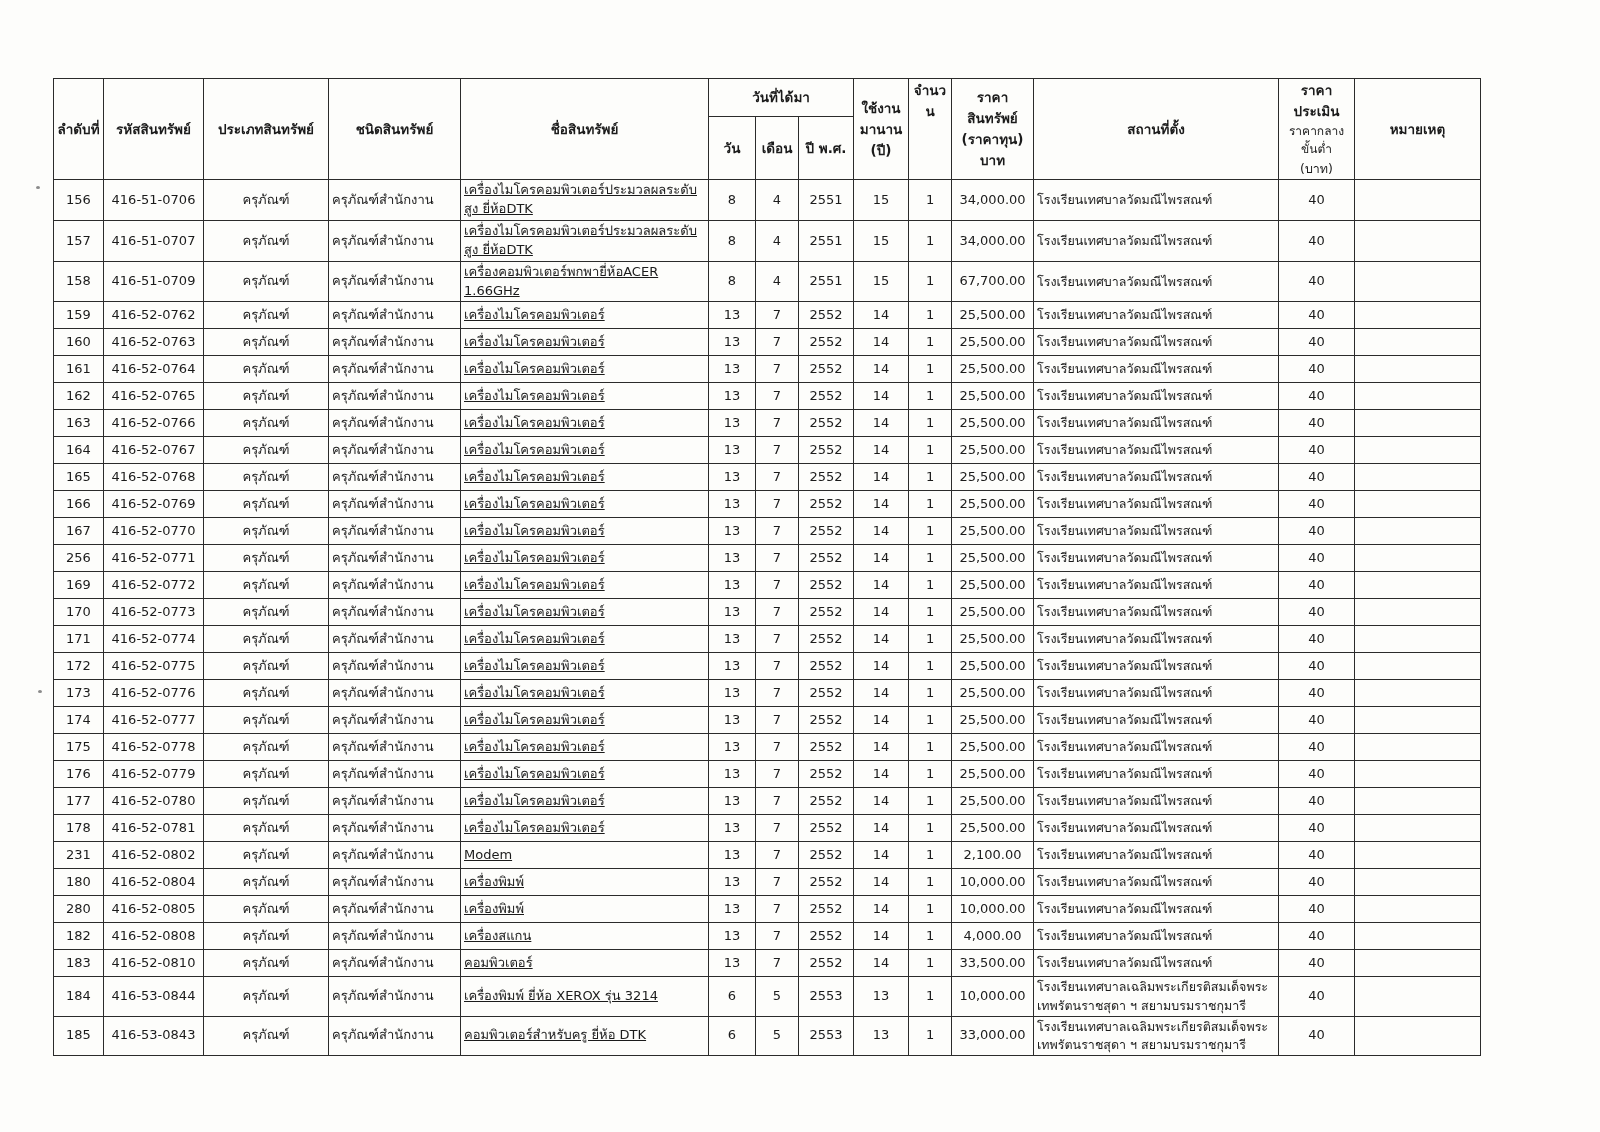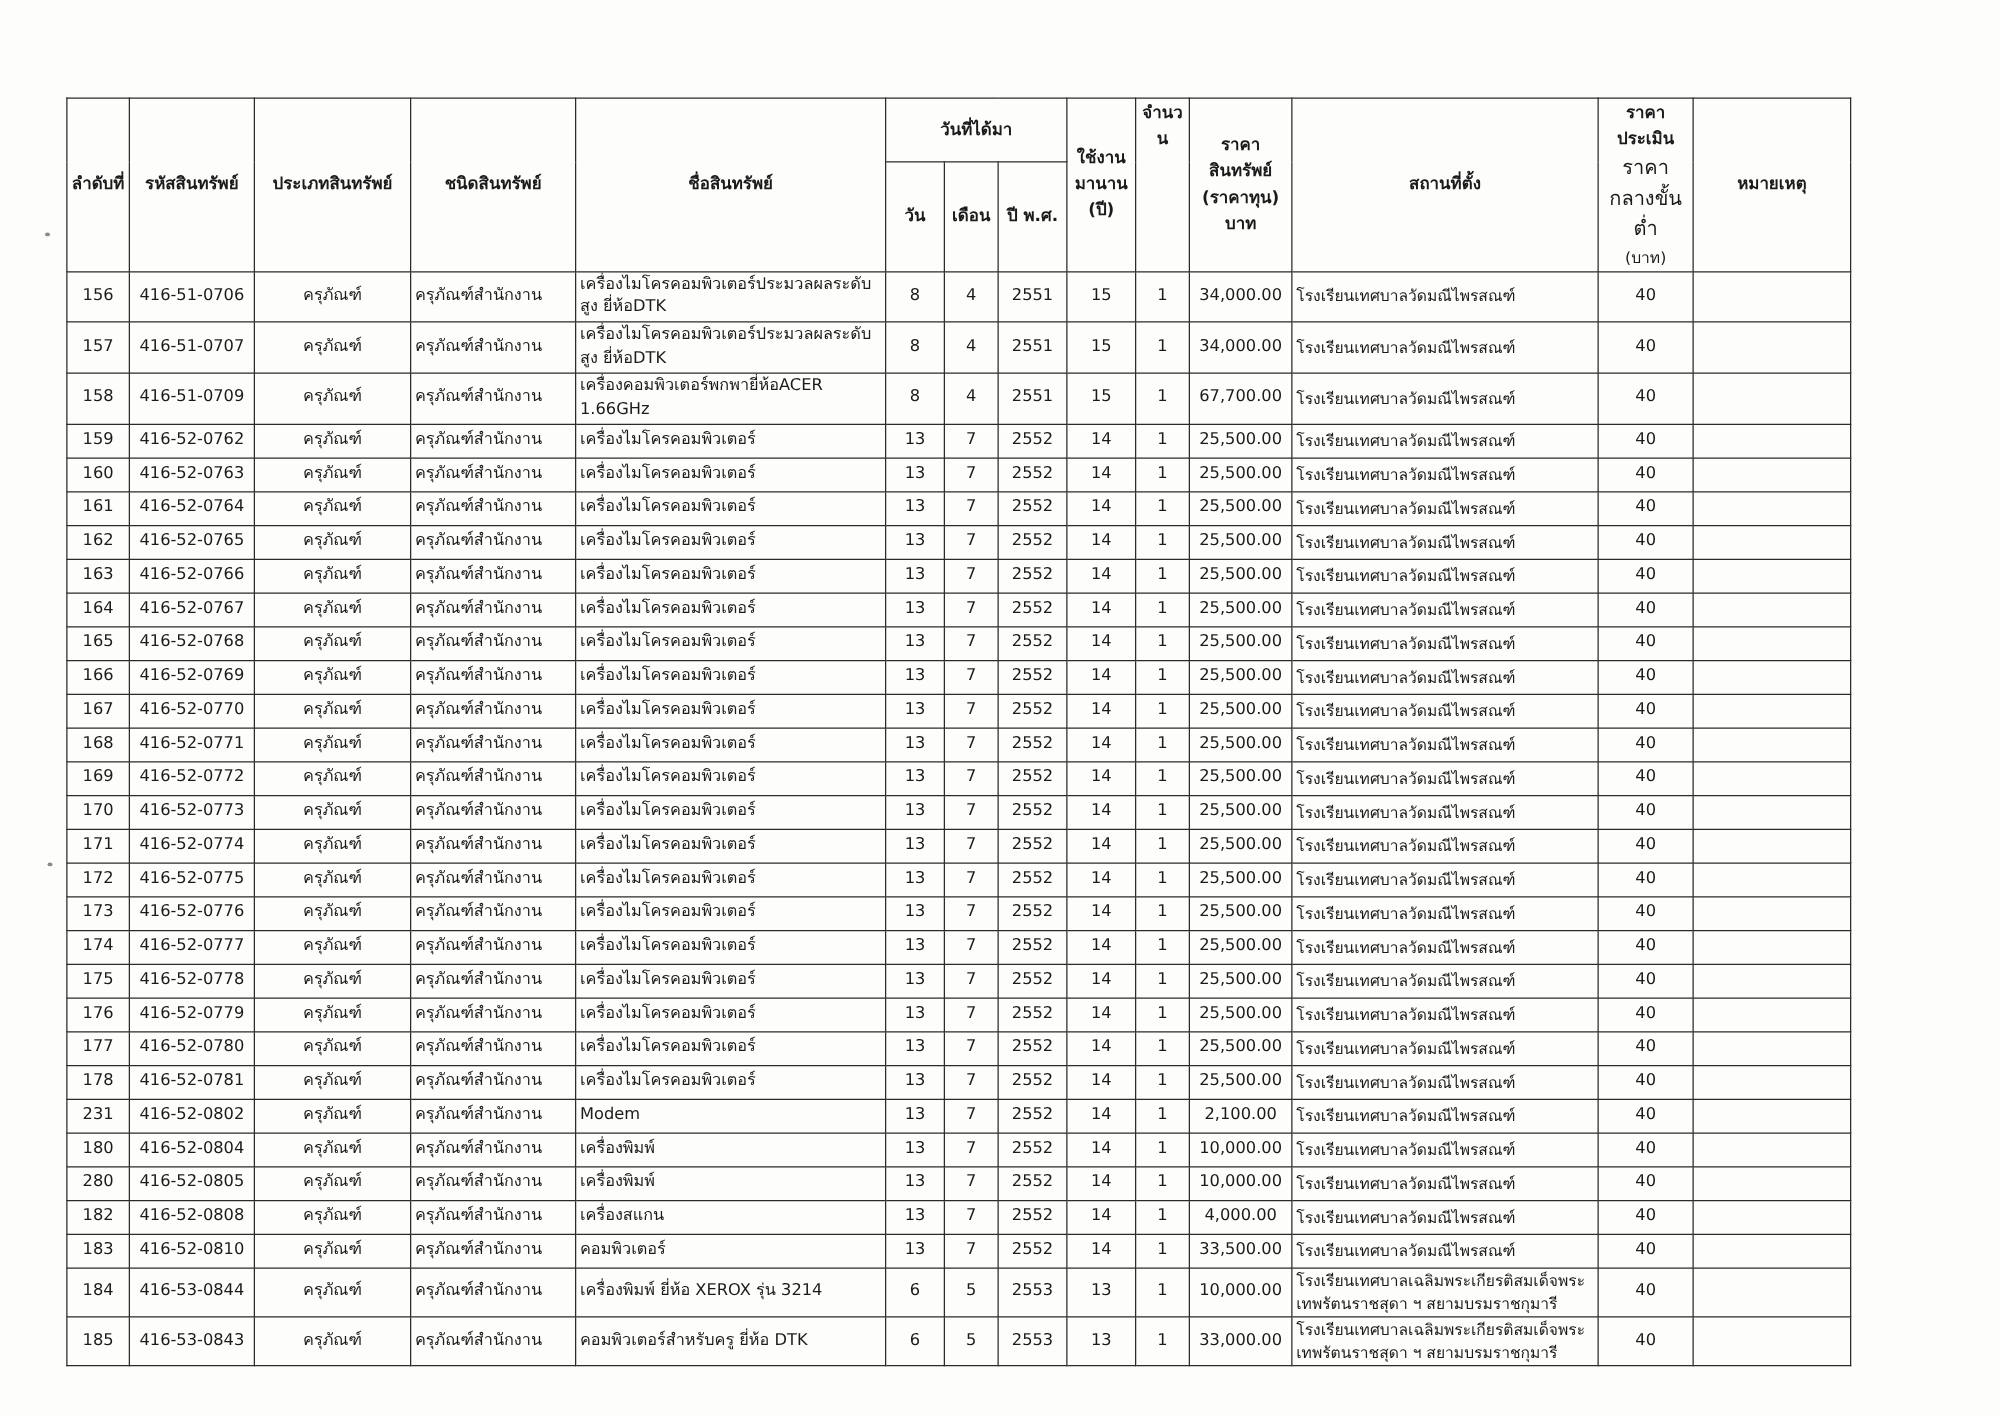--- a/index.html
+++ b/index.html
@@ -47,21 +47,21 @@
     font-size: 13.5px;
     text-align: center;
     line-height: 1.55;
   }
   tr.tier1 th { height: 30px; }
   tr.tier2 th { height: 53px; }
   table.inv tbody td { height: 24px; line-height: 1.45; }
   td.c { text-align: center; }
   td.l { text-align: left; padding-left: 5px; }
   td.r { text-align: center; padding-right: 4px; }
-  td.name { font-size: 13px; }
+  td.name { font-size: 13px; text-decoration: underline; }
   td.loc { font-size: 12.5px; }
 </style>
 </head>
 <body>
 
 <div class="sheet">
   <div class="speck" id="speck1"></div>
   <div class="speck" id="speck2"></div>
 
   <table class="inv">
@@ -96,21 +96,21 @@
         </th>
         <th rowspan="2" style="vertical-align:top;">จำนวน</th>
         <th rowspan="2">
           <div>ราคาสินทรัพย์</div>
           <div>(ราคาทุน)</div>
           <div>บาท</div>
         </th>
         <th rowspan="2">สถานที่ตั้ง</th>
         <th rowspan="2">
           <div>ราคาประเมิน</div>
-          <div style="font-weight:normal;font-size:16px;">ราคากลางขั้นต่ำ</div>
+          <div style="font-weight:normal;font-size:12px;">ราคากลางขั้นต่ำ</div>
           <div style="font-weight:normal;font-size:12.5px;">(บาท)</div>
         </th>
         <th rowspan="2">หมายเหตุ</th>
       </tr>
       <tr class="tier2">
         <th>วัน</th>
         <th>เดือน</th>
         <th>ปี พ.ศ.</th>
       </tr>
     </thead>
@@ -301,21 +301,21 @@
           <td class="c">7</td>
           <td class="c">2552</td>
           <td class="c">14</td>
           <td class="c">1</td>
           <td class="r">25,500.00</td>
           <td class="l loc">โรงเรียนเทศบาลวัดมณีไพรสณฑ์</td>
           <td class="c">40</td>
           <td class="c"></td>
         </tr>
         <tr>
-          <td class="c">168</td>
+          <td class="c">256</td>
           <td class="c">416-52-0771</td>
           <td class="c">ครุภัณฑ์</td>
           <td class="l">ครุภัณฑ์สำนักงาน</td>
           <td class="l name">เครื่องไมโครคอมพิวเตอร์</td>
           <td class="c">13</td>
           <td class="c">7</td>
           <td class="c">2552</td>
           <td class="c">14</td>
           <td class="c">1</td>
           <td class="r">25,500.00</td>

